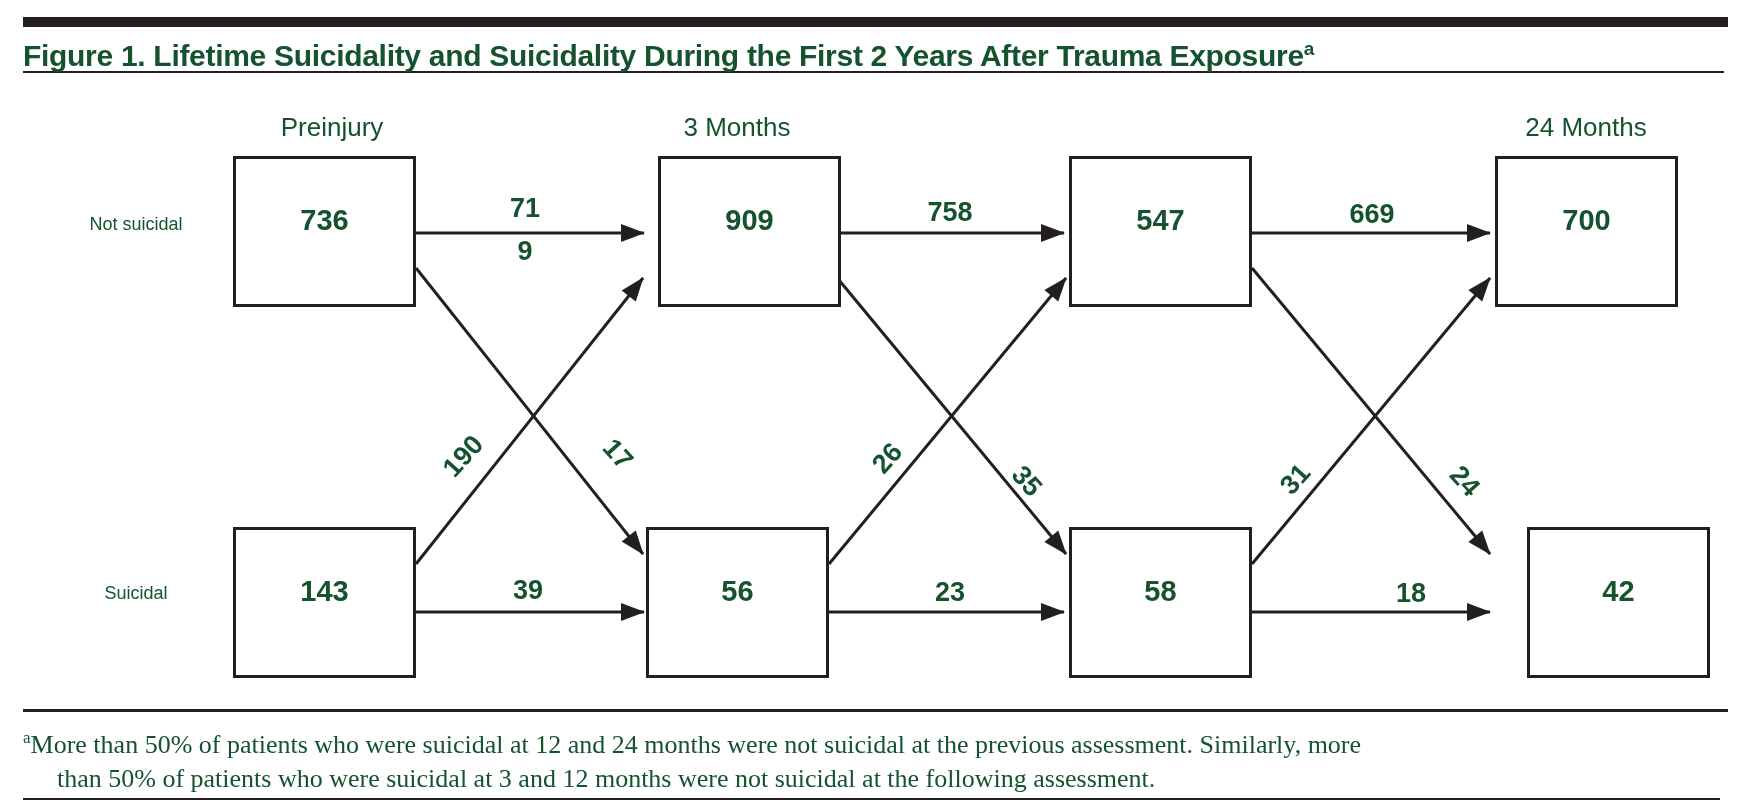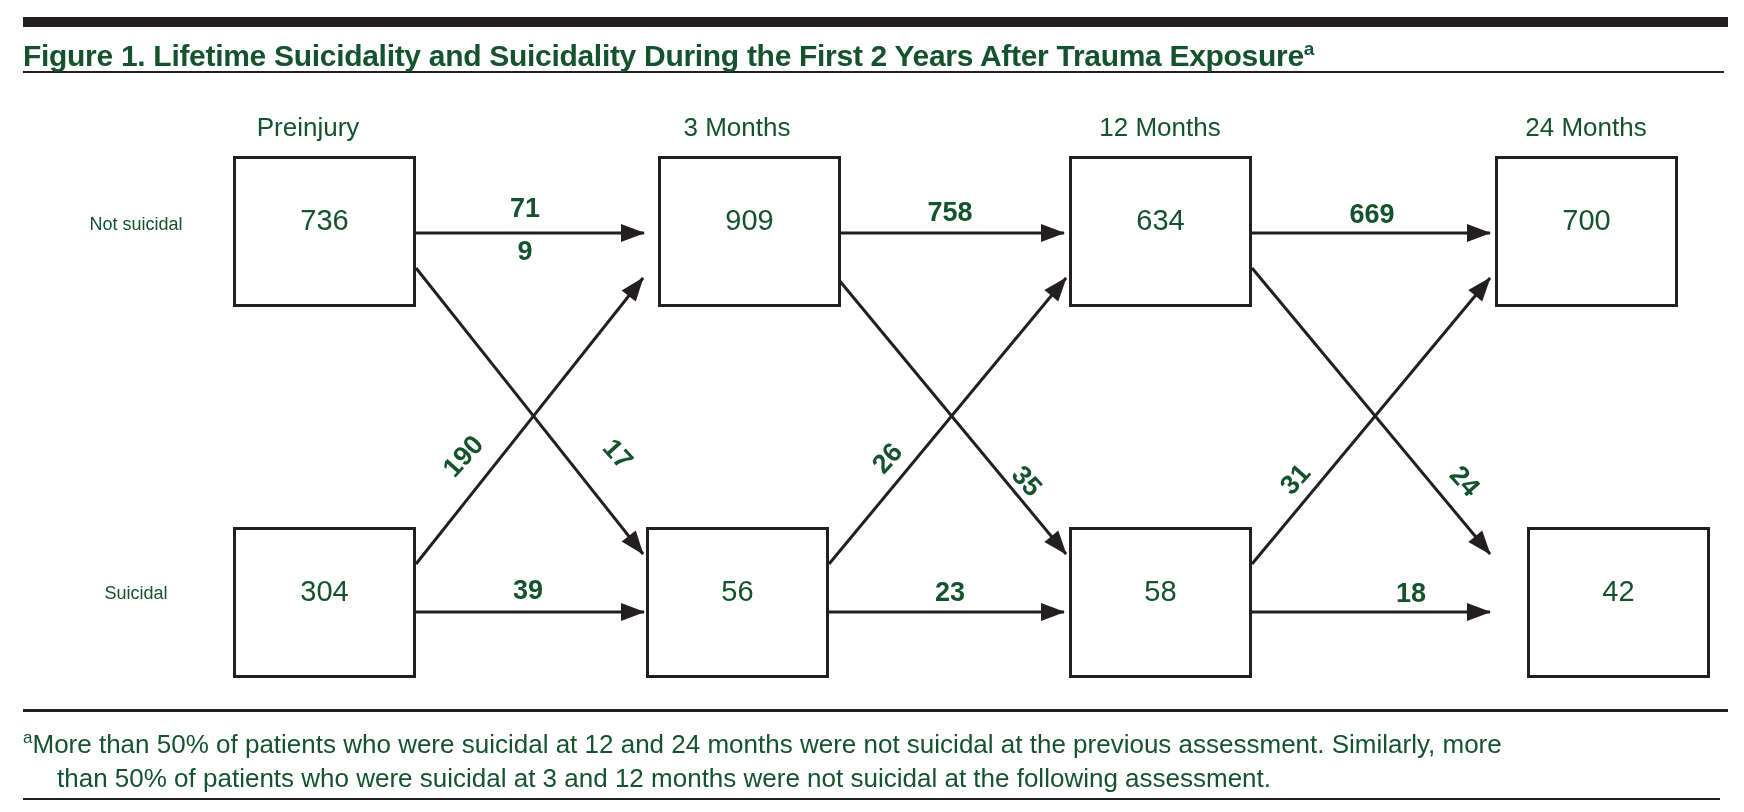--- a/index.html
+++ b/index.html
@@ -9,49 +9,48 @@
   #title{position:absolute;left:23px;top:33px;font-size:30px;font-weight:bold;
          letter-spacing:-0.3px;white-space:nowrap;line-height:32px;}
   #title sup{font-size:19px;}
   .col-header{position:absolute;top:112px;width:200px;text-align:center;
               font-size:26px;line-height:30px;}
   .row-label{position:absolute;left:50px;width:172px;text-align:center;
              font-size:18px;line-height:30px;}
   .flow-box{position:absolute;width:183px;height:151px;border:3px solid #231f20;
             box-sizing:border-box;background:#fff;}
   .box-value{position:absolute;left:0;top:44px;width:100%;text-align:center;
-             font-size:29px;font-weight:normal;line-height:34px;}
+             font-size:29px;font-weight:bold;line-height:34px;}
   svg.arrows{position:absolute;left:0;top:0;pointer-events:none;}
   svg.arrows line{stroke:#231f20;stroke-width:3;}
   .alabel{position:absolute;font-size:27px;font-weight:bold;white-space:nowrap;
           transform:translate(-50%,-50%);line-height:30px;}
   .alabel.rot-up{transform:translate(-50%,-50%) rotate(-48deg);}
   .alabel.rot-down{transform:translate(-50%,-50%) rotate(48deg);}
   #footnote{position:absolute;left:23px;top:721px;width:1702px;font-size:26px;
-            line-height:34px;}
+            line-height:34px;font-family:Liberation Serif, serif;}
   #footnote .fn2{padding-left:34px;}
   #footnote sup{font-size:17px;}
 </style>
 </head>
 <body>
 
 <div id="figure">
 
   <div class="bar" style="left:23px;top:17px;width:1705px;height:10px;"></div>
   <div class="bar" style="left:23px;top:71px;width:1701px;height:2px;"></div>
   <div class="bar" style="left:23px;top:709px;width:1705px;height:3px;"></div>
   <div class="bar" style="left:23px;top:798px;width:1697px;height:2px;"></div>
 
   <div id="title">
     <span>Figure 1. Lifetime Suicidality and Suicidality During the First 2 Years After Trauma Exposure</span><sup>a</sup>
   </div>
 
-  <div class="col-header" style="left:208px;">Preinjury</div>
+  <div class="col-header" style="left:232px;">Preinjury</div>
   <div class="col-header" style="left:637px;">3 Months</div>
-  <div class="col-header" style="left:1060px;">12 Months</div>
   <div class="col-header" style="left:1486px;">24 Months</div>
 
   <div class="row-label" style="top:209px;">Not suicidal</div>
   <div class="row-label" style="top:578px;">Suicidal</div>
 
   <svg class="arrows" width="1744" height="812" viewBox="0 0 1744 812">
     <defs>
       <marker id="ah" markerUnits="userSpaceOnUse" markerWidth="26" markerHeight="20" refX="24" refY="10" orient="auto">
         <path d="M1,1 L25,10 L1,19 Z" fill="#231f20"></path>
       </marker>
@@ -70,28 +69,28 @@
     <line x1="1252" y1="564" x2="1490" y2="278" marker-end="url(#ah)"></line>
   </svg>
 
   <div class="flow-box" style="left:233px;top:156px;">
     <div class="box-value">736</div>
   </div>
   <div class="flow-box" style="left:646px;top:156px;margin-left:12px;">
     <div class="box-value">909</div>
   </div>
   <div class="flow-box" style="left:1069px;top:156px;">
-    <div class="box-value">634</div>
+    <div class="box-value">547</div>
   </div>
   <div class="flow-box" style="left:1495px;top:156px;">
     <div class="box-value">700</div>
   </div>
 
   <div class="flow-box" style="left:233px;top:527px;">
-    <div class="box-value">304</div>
+    <div class="box-value">143</div>
   </div>
   <div class="flow-box" style="left:646px;top:527px;">
     <div class="box-value">56</div>
   </div>
   <div class="flow-box" style="left:1069px;top:527px;">
     <div class="box-value">58</div>
   </div>
   <div class="flow-box" style="left:1495px;top:527px;margin-left:32px;">
     <div class="box-value">42</div>
   </div>

